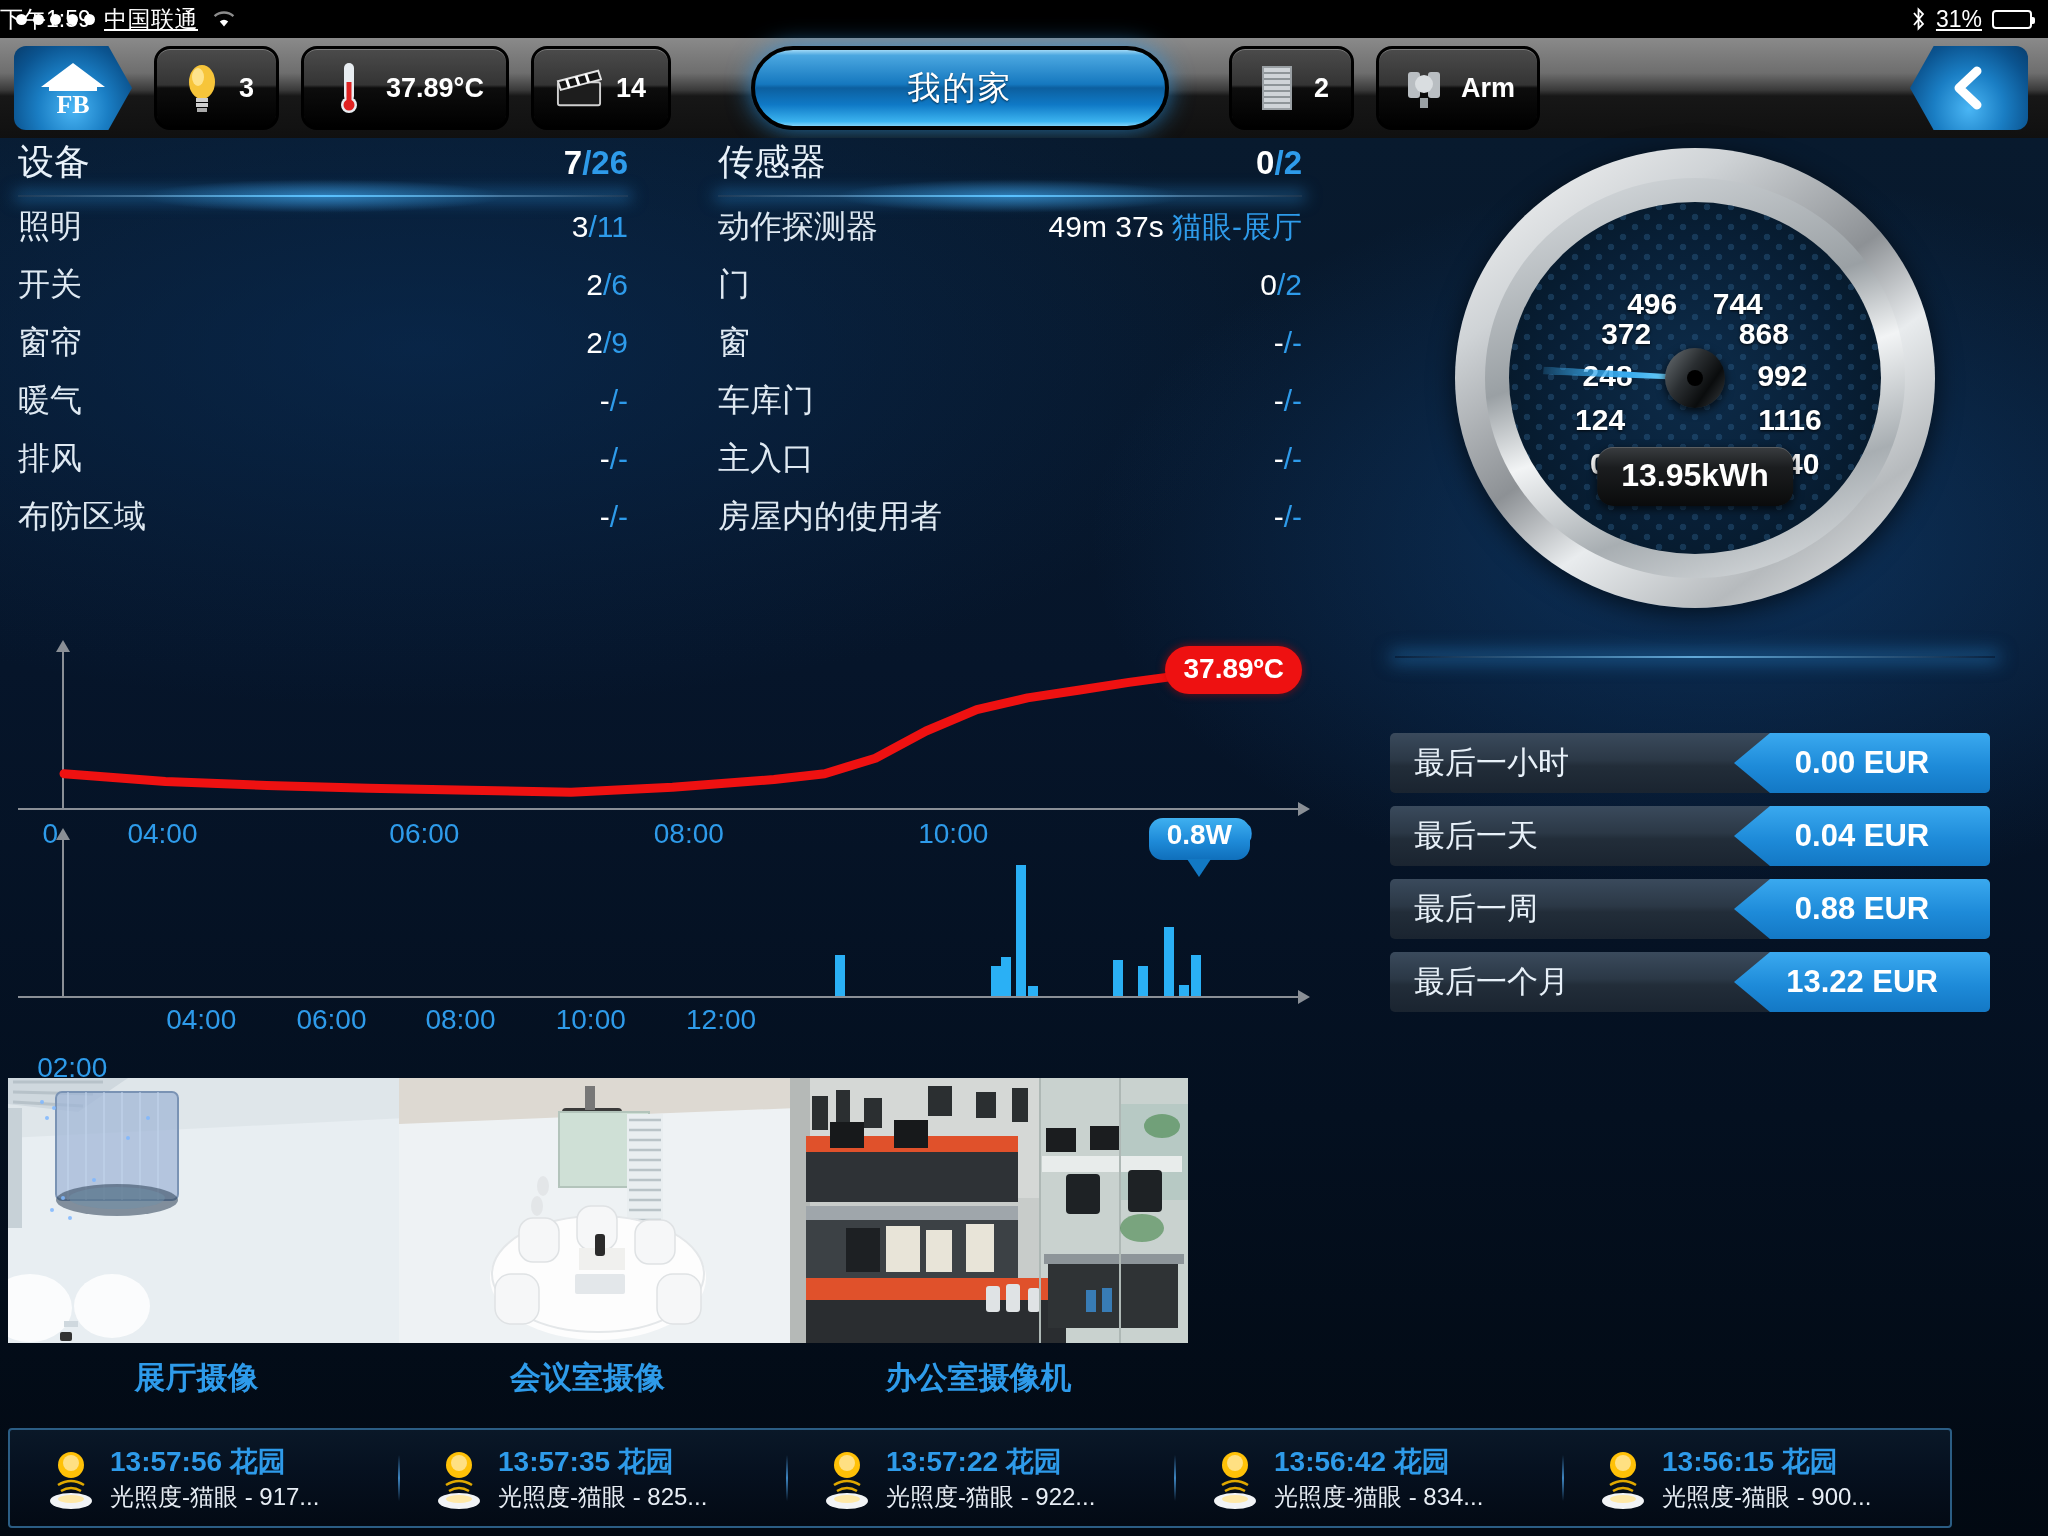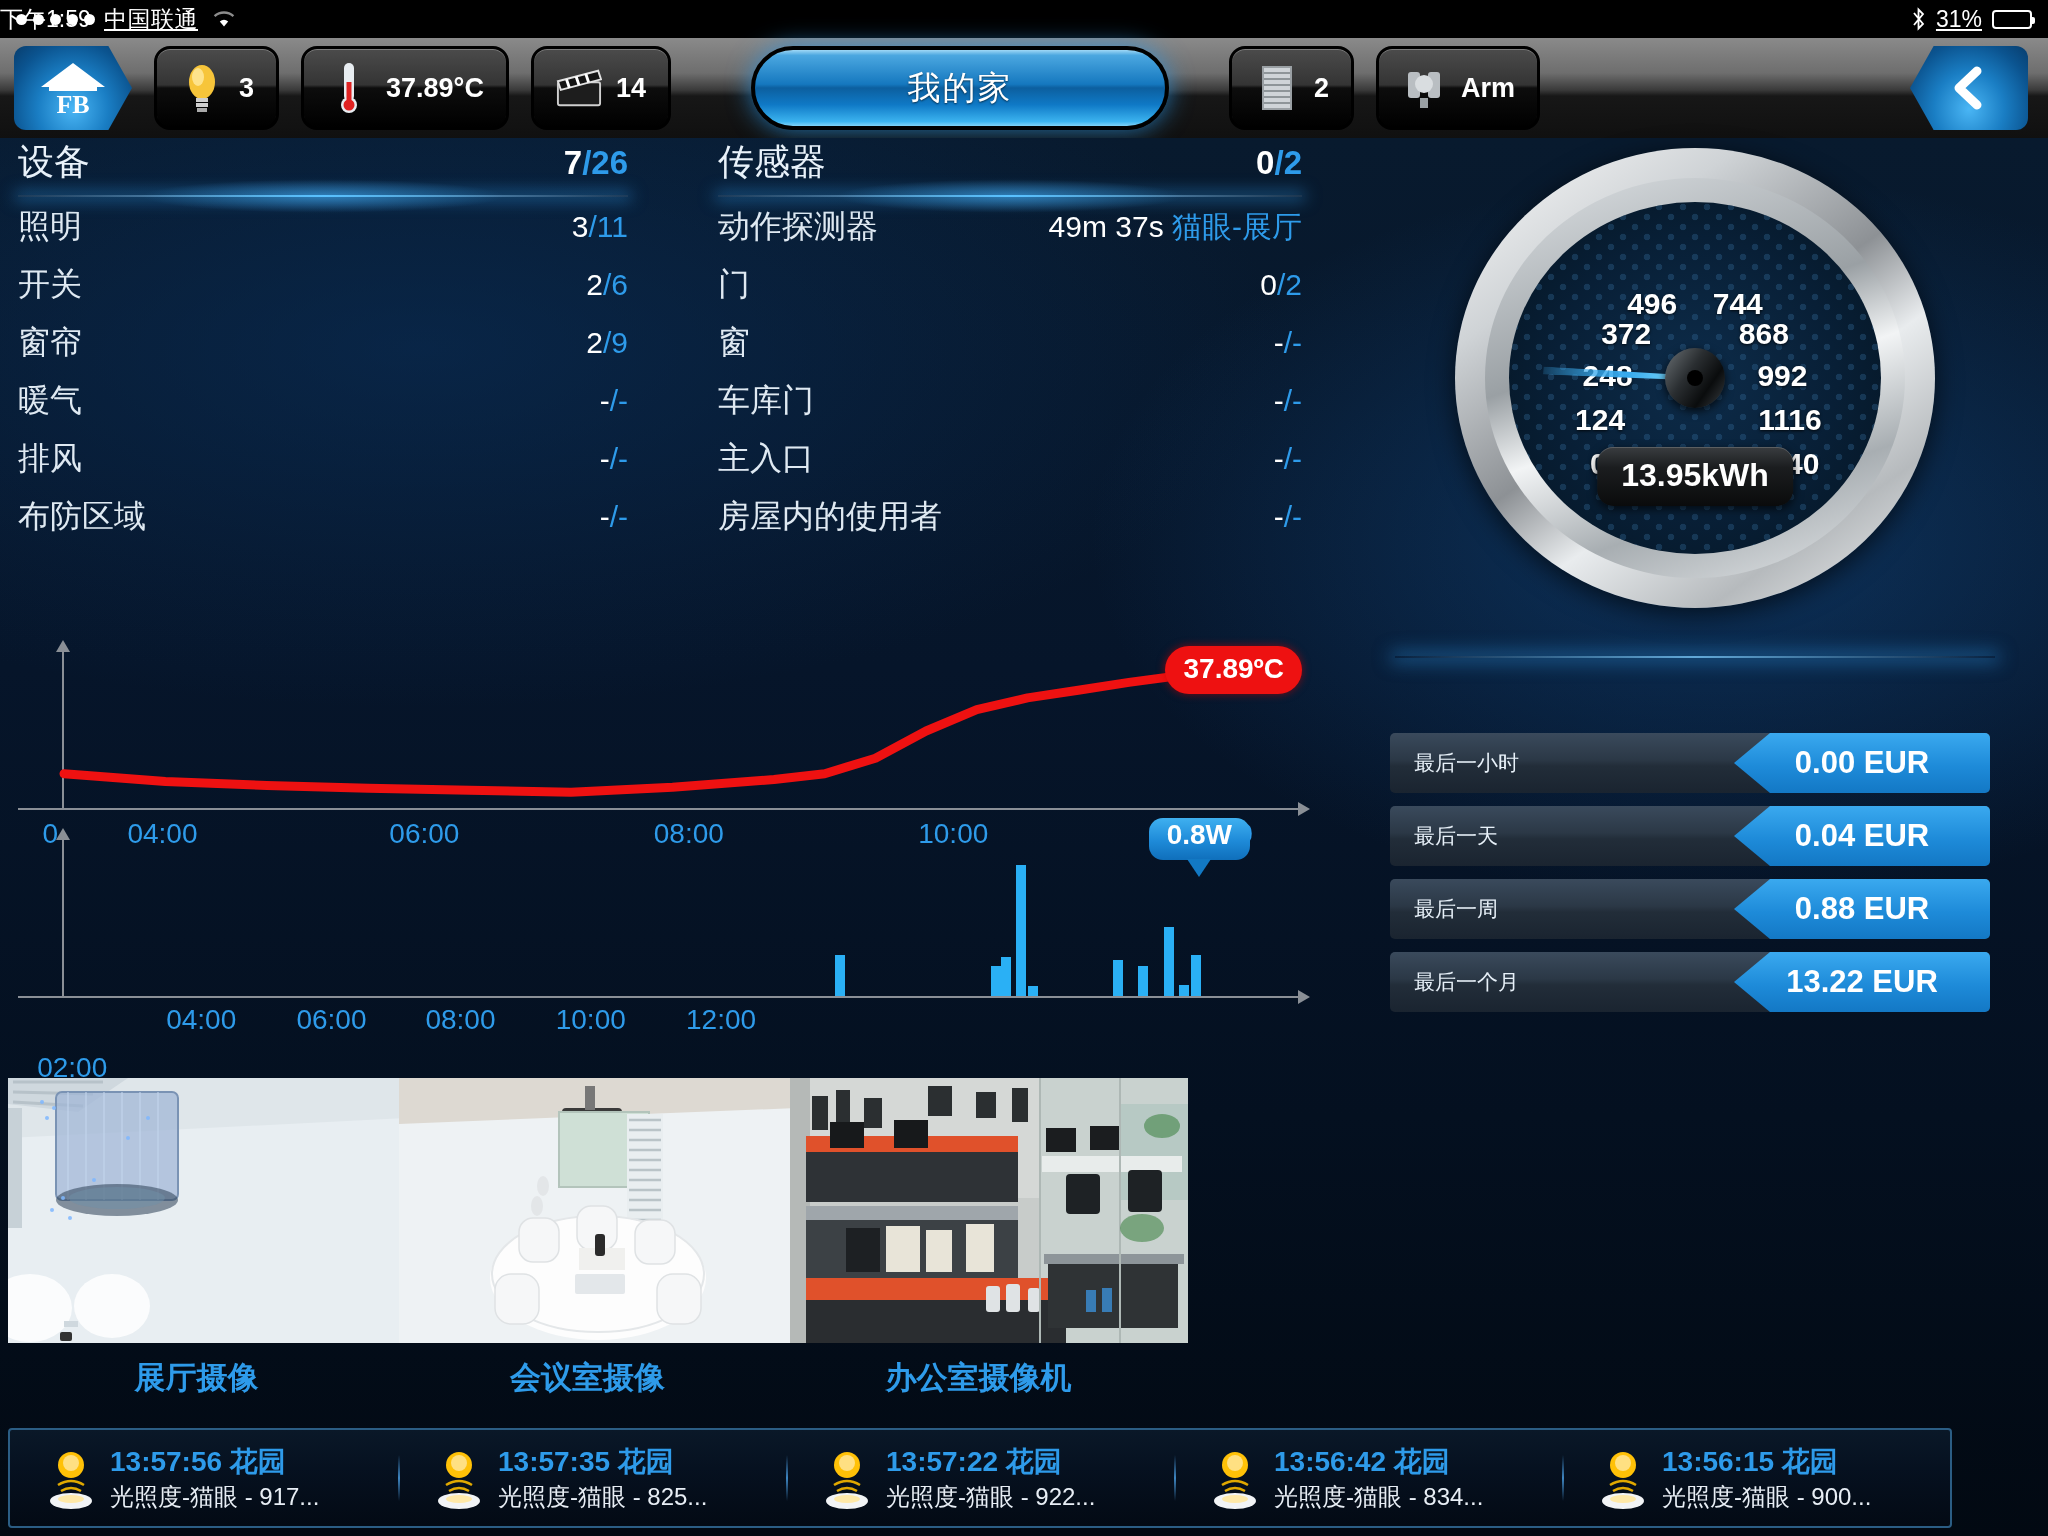--- a/index.html
+++ b/index.html
@@ -225,21 +225,21 @@
   }
 
   
   .cost-row {
     position: relative; height: 60px; margin-bottom: 13px;
     background: linear-gradient(to bottom, #3a4a5c 0%, #2b3846 45%, #222d39 55%, #1a2430 100%);
     border-radius: 5px;
     display:flex; align-items:center;
     overflow:hidden;
   }
-  .cost-label { color:#e8f1f9; font-size: 21px; padding-left: 24px; }
+  .cost-label { color:#e8f1f9; font-size: 31px; padding-left: 24px; }
   .cost-val {
     position:absolute; right:0; top:0; bottom:0; width: 256px;
     background: linear-gradient(to bottom, #3aa9ef 0%, #1e8bd9 55%, #1378c5 100%);
     clip-path: polygon(36px 0, 100% 0, 100% 100%, 36px 100%, 0 50%);
     display:flex; align-items:center; justify-content:center;
     color:#fff; font-size: 31px; font-weight:700;
   }
 
   
   .cams { position:absolute; display:flex; gap: 14px; }

